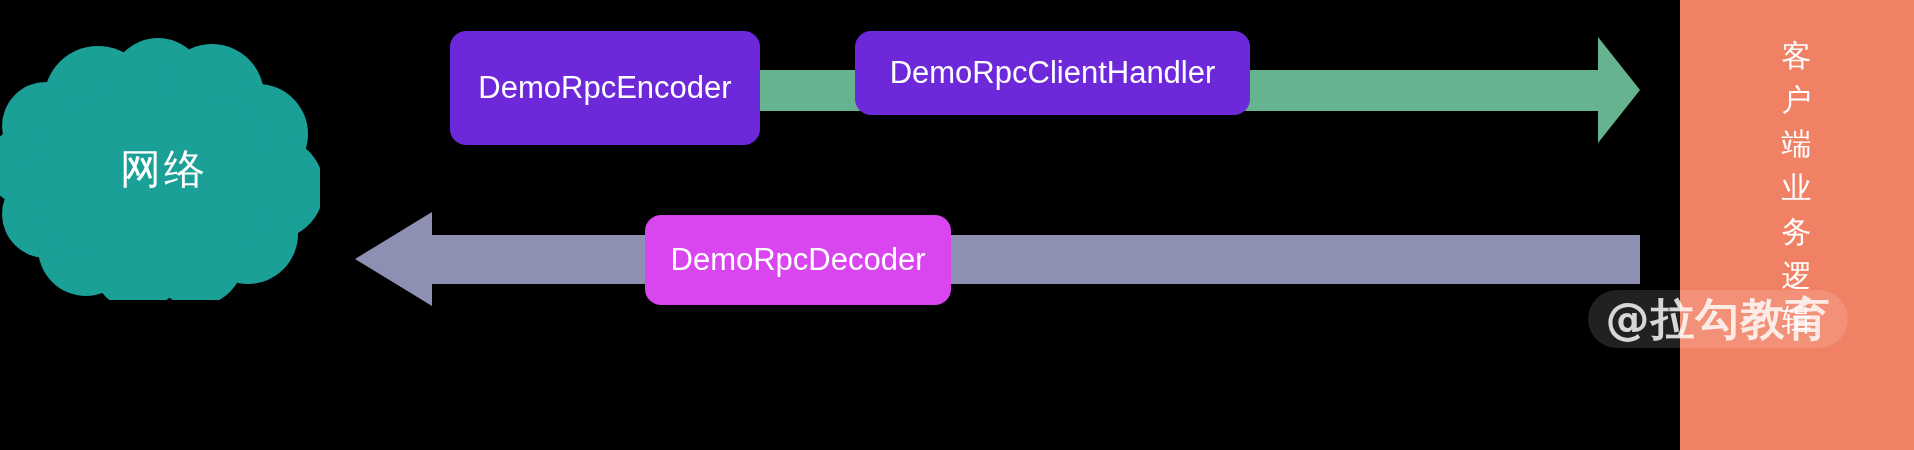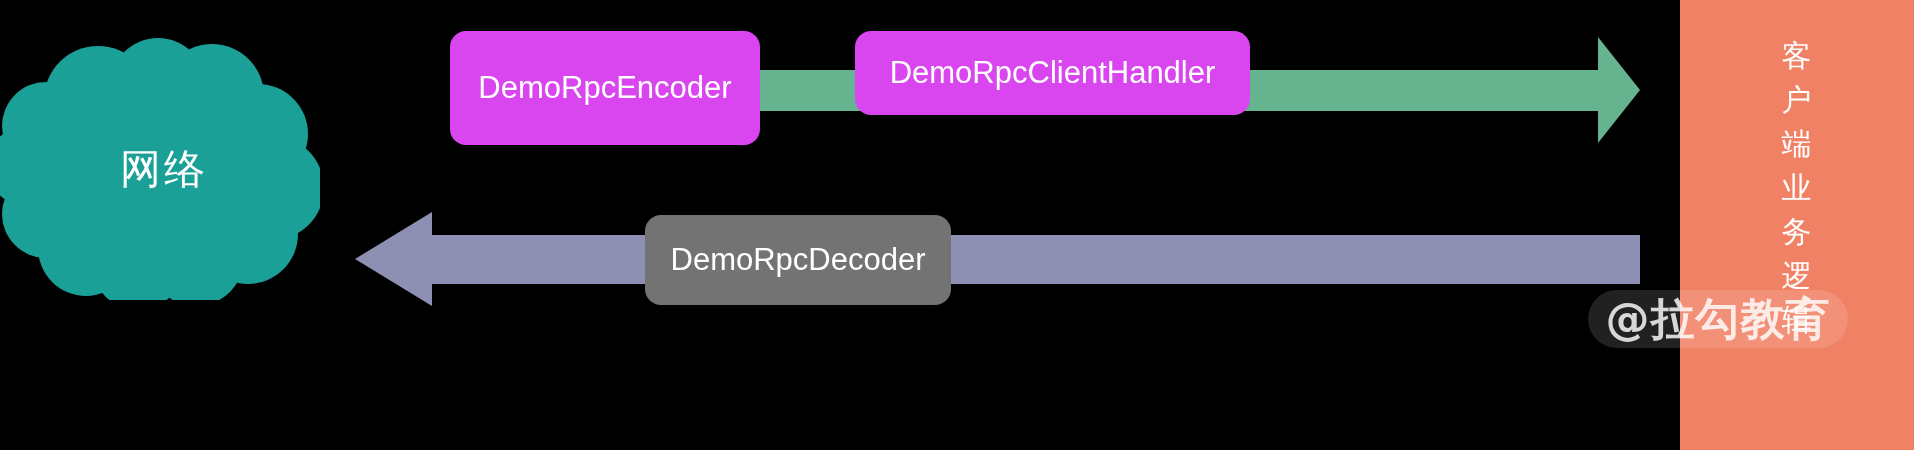--- a/index.html
+++ b/index.html
@@ -56,22 +56,22 @@
     border-radius: 16px;
     display: flex;
     align-items: center;
     justify-content: center;
     color: #ffffff;
     font-size: 31px;
     font-family: "Liberation Sans", "DejaVu Sans", sans-serif;
     white-space: nowrap;
     box-sizing: border-box;
   }
-  .pipe-box.green { background: #d946ef; }
-  .pipe-box.purple { background: #737373; }
+  .pipe-box.green { background: #6d28d9; }
+  .pipe-box.purple { background: #d946ef; }
 
   #box-encoder       { left: 450px; top: 31px;  width: 310px; height: 114px; }
   #box-clienthandler { left: 855px; top: 31px;  width: 395px; height: 84px; }
   #box-decoder       { left: 645px; top: 215px; width: 306px; height: 90px; }
 
   
   #right-panel {
     position: absolute;
     left: 1680px;
     top: 0;

